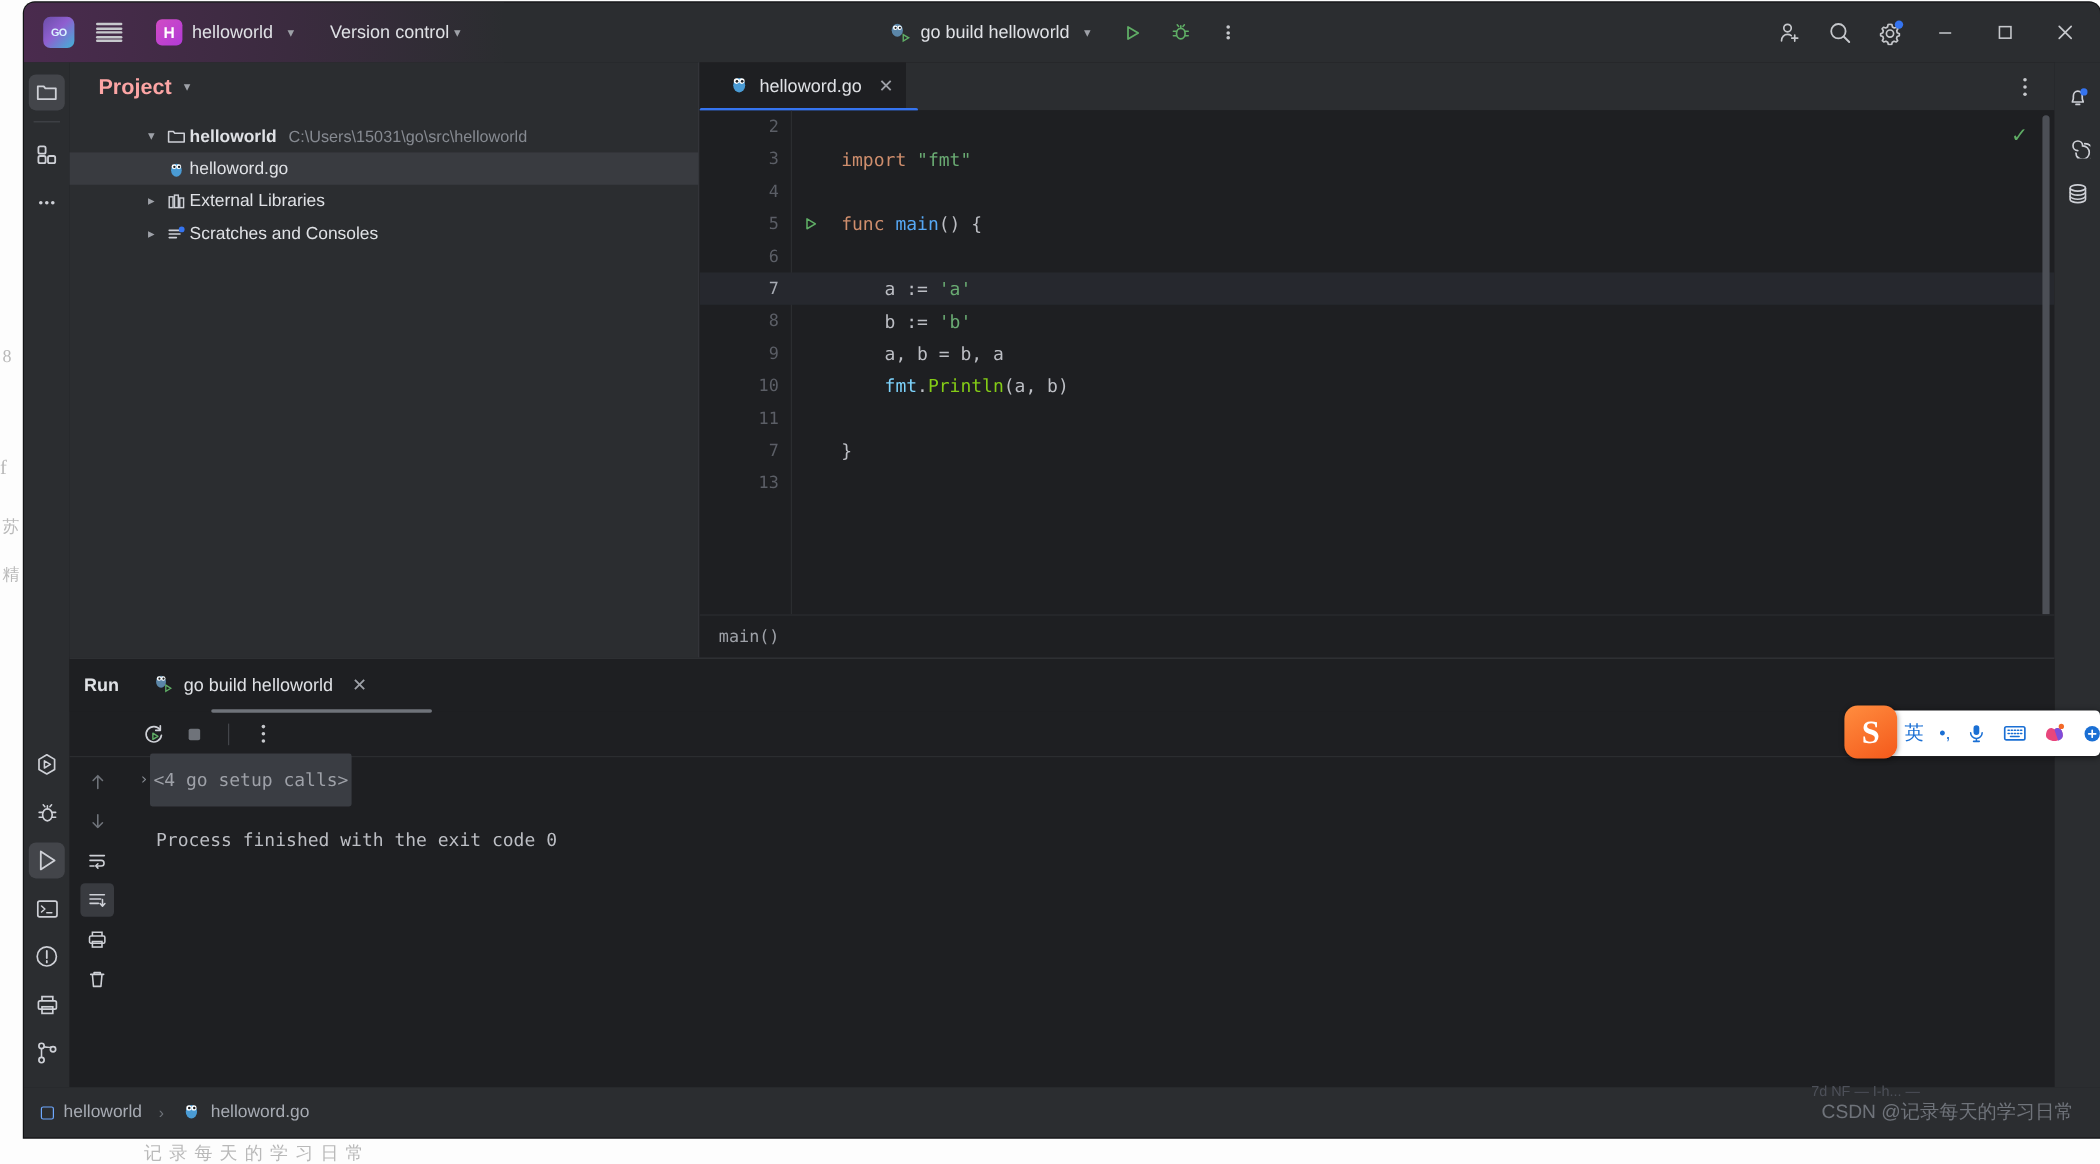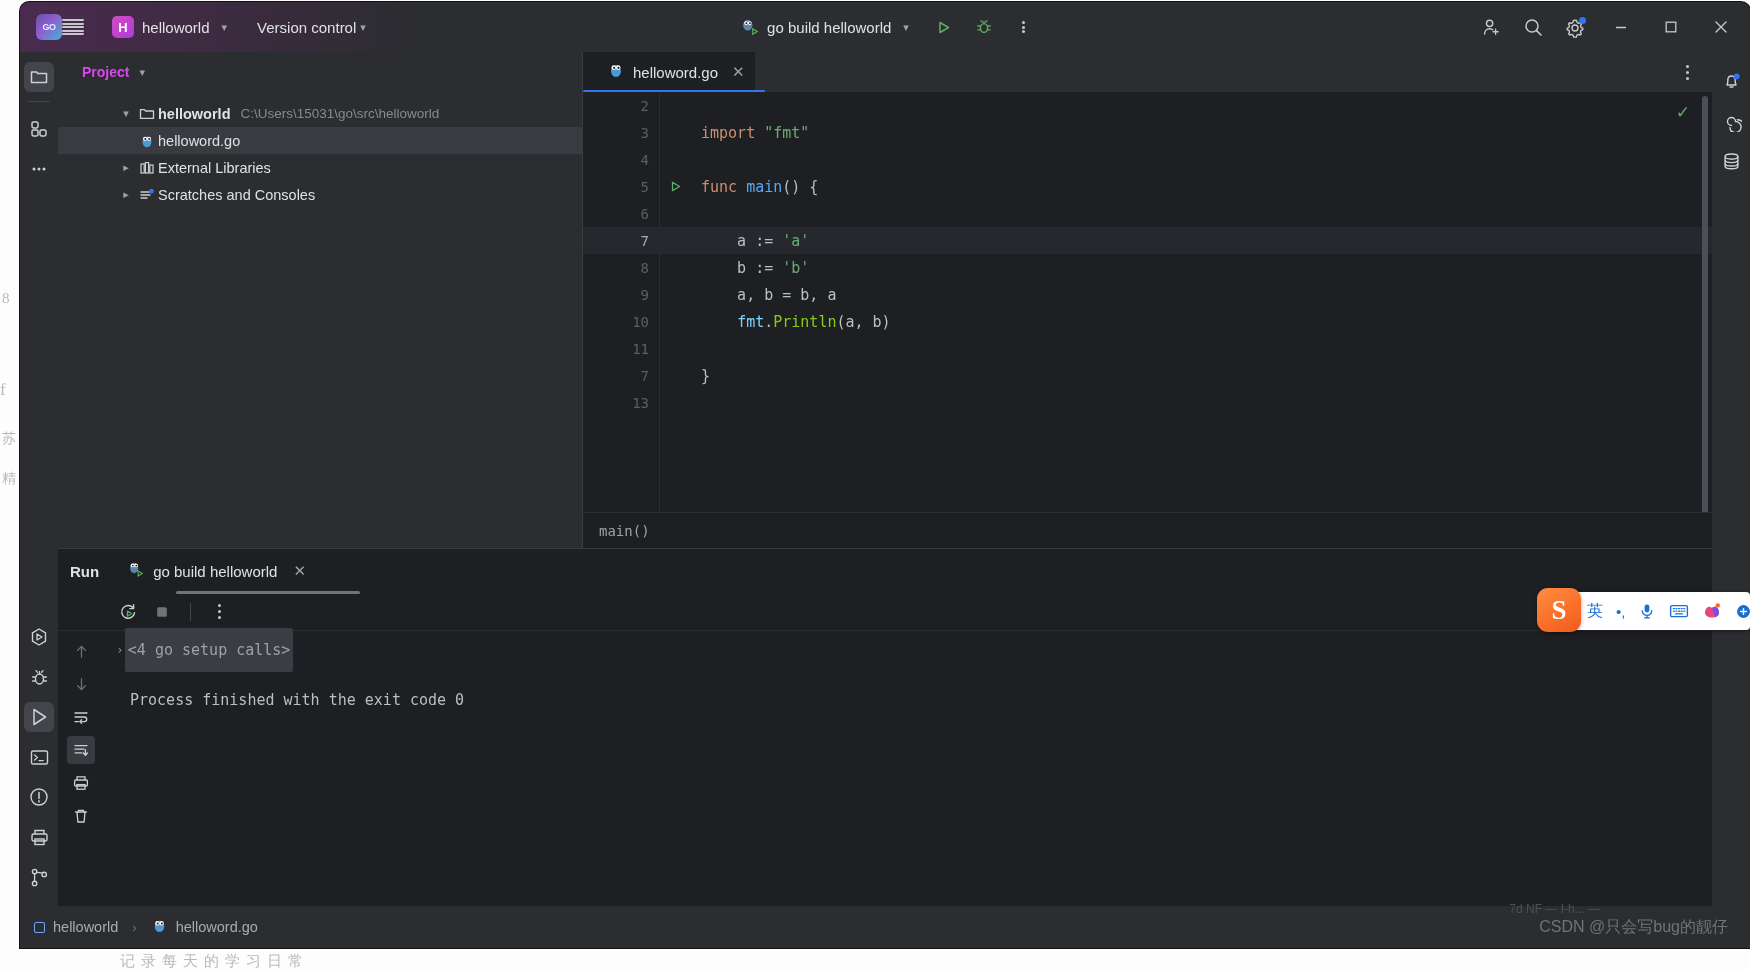--- a/index.html
+++ b/index.html
@@ -26,21 +26,21 @@
     position: absolute; left: 0; top: 0; width: 100%; height: 50px;
     background: #2b2d30; display: flex; align-items: center;
   }
   #titlebar-gradient {
     position: absolute; left: 0; top: 0; width: 400px; height: 50px;
     background: linear-gradient(90deg, #4a2b4e 0%, #3b2b3f 55%, #2b2d30 100%);
     pointer-events: none;
   }
   .tb-left { position: relative; display: flex; align-items: center; gap: 0; height: 50px; z-index: 2; }
   .go-logo {
-    width: 26px; height: 26px; margin-left: 16px; 
+    width: 26px; height: 26px; margin-left: 16px; margin-right: 18px;
     border-radius: 6px;
     background: linear-gradient(135deg,#6b4ea8 0%, #8f5fd0 45%, #3fb4d6 100%);
     position: relative; display: flex; align-items: center; justify-content: center;
     font-size: 9px; font-weight: bold; color: #d9f3ff; letter-spacing: -0.5px;
   }
   .burger { width: 22px; height: 16px; margin-right: 20px; display: flex; flex-direction: column; justify-content: space-between; cursor: pointer; }
   .burger i { display: block; height: 2px; background: #c6c8cc; border-radius: 1px; }
   .proj-chip { display: flex; align-items: center; gap: 8px; padding: 4px 8px; border-radius: 5px; cursor: pointer; }
   .proj-badge {
     width: 22px; height: 22px; border-radius: 5px;
@@ -84,21 +84,21 @@
   .rail-icon.active { background: #43454a; }
   .rail-sep { width: 22px; height: 1px; background: #43454a; margin: 9px 0 2px; }
   .rail-spacer { flex: 1; }
 
   
   #project {
     position: absolute; left: 38px; top: 50px; width: 525px; height: 496px;
     background: #2b2d30; border-right: 1px solid #393b40;
   }
   #project-header { height: 40px; display: flex; align-items: center; padding-left: 24px; }
-  #project-header .title { color: #d946ef; font-size: 14px; font-weight: bold; }
+  #project-header .title { color: #fca5a5; font-size: 18px; font-weight: bold; }
   .tree { padding-top: 8px; font-size: 14.5px; color: #dfe1e5; }
   .tree-row { height: 27px; display: flex; align-items: center; padding-left: 14px; cursor: pointer; }
   .tree-row.selected { background: #393b40; }
   .twisty { width: 20px; text-align: center; color: #9ea1a8; font-size: 11px; flex: none; }
   .tree-ico { width: 22px; display: flex; align-items: center; justify-content: center; flex: none; }
   .tree-label { white-space: nowrap; }
   .tree-label.bold { font-weight: bold; }
   .tree-sub { color: #868a91; font-size: 13.5px; margin-left: 10px; white-space: nowrap; }
 
   
@@ -681,21 +681,21 @@
               <circle cx="11.2" cy="6.6" r="2.3" fill="#fff"></circle>
             <circle cx="7.1" cy="6.8" r="1.1" fill="#1b1d20"></circle>
               <circle cx="11.5" cy="6.8" r="1.1" fill="#1b1d20"></circle>
           </svg>
         </span>
         <span>helloword.go</span>
       </div>
     </div>
 
     <div id="wm-sub">7d&nbsp;NF  —  I-h... —</div>
-    <div id="watermark">CSDN @只会写bug的靓仔</div>
+    <div id="watermark">CSDN @记录每天的学习日常</div>
   </div>
 
   <div id="ime">
     <div id="ime-logo">S</div>
     <span class="ime-item">英</span>
     <span class="ime-item" style="font-size:15px;">•,</span>
     <span class="ime-item">
       <svg width="18" height="18" viewBox="0 0 18 18">
         <rect x="6.6" y="2.4" width="4.8" height="8" rx="2.4" fill="#1a6fd4"></rect>
         <path d="M4.2 8.6 a4.8 4.8 0 0 0 9.6 0 M9 13.4 v2.4 M6.6 15.8 h4.8" fill="none" stroke="#1a6fd4" stroke-width="1.3" stroke-linecap="round"></path>

